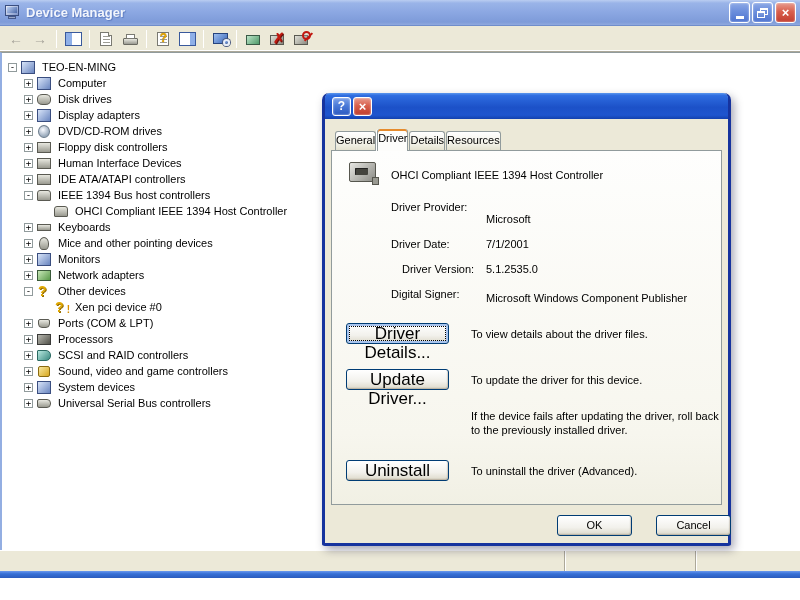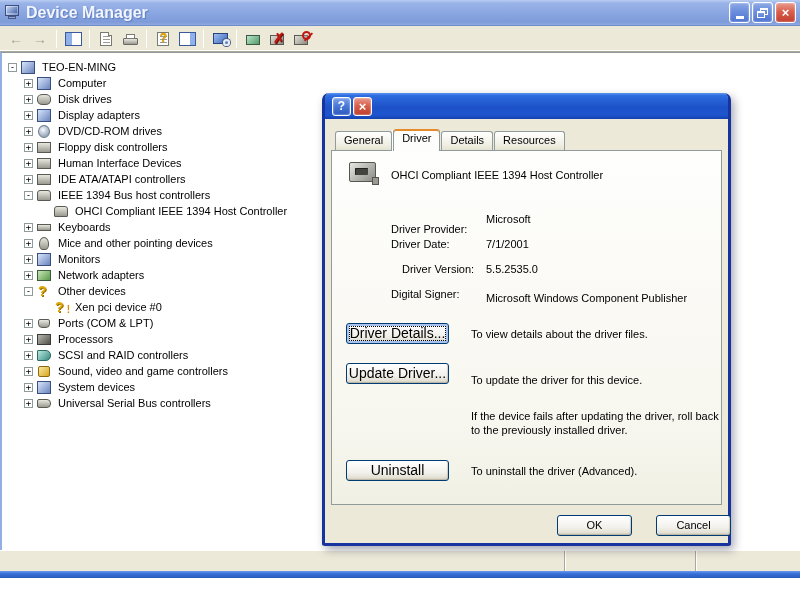--- a/index.html
+++ b/index.html
@@ -10,21 +10,21 @@
   
   .titlebar {
     height:26px; display:flex; align-items:center; padding:0 4px;
     background:linear-gradient(180deg,#BACDF1 0%, #9AB4E8 12%, #8BA7E2 50%, #7E9BD9 88%, #90A9DE 100%);
     border-bottom:1px solid #6F8DCB;
   }
   .titlebar .app-icon { width:18px; height:16px; margin-right:4px; position:relative; }
   .app-icon .mon { position:absolute; left:1px; top:0; width:14px; height:11px; background:linear-gradient(135deg,#E8ECF8,#7C93C8); border:1px solid #3A4E80; }
   .app-icon .mon i { display:block; margin:1px; height:6px; background:linear-gradient(135deg,#BFD2F4,#4A68A8); }
   .app-icon .base { position:absolute; left:4px; top:11px; width:8px; height:3px; background:#9AA8C8; border:1px solid #45598C; }
-  .titlebar .ttl { color:#F2F5FC; font-weight:bold; font-size:16px; text-shadow:1px 1px 1px #5E7CC0; flex:1; }
+  .titlebar .ttl { color:#F2F5FC; font-weight:bold; font-size:13px; text-shadow:1px 1px 1px #5E7CC0; flex:1; }
   .winbtns { display:flex; gap:2px; }
   .winbtn { width:21px; height:21px; border-radius:3px; border:1px solid #FFFFFF;
     background:linear-gradient(180deg,#8DA9E6 0%, #6E90DD 40%, #4E74D0 100%);
     color:#fff; font-weight:bold; display:flex; align-items:center; justify-content:center; cursor:default;
     box-shadow:inset 0 0 2px rgba(255,255,255,.7);
   }
   .winbtn.close { background:linear-gradient(180deg,#E79C8E 0%, #D95F4C 45%, #C23E30 100%); font-size:13px; }
   .minim-glyph { width:8px; height:3px; background:#fff; margin-top:9px; }
   .restore-glyph { position:relative; width:11px; height:10px; }
   .restore-glyph .r1 { position:absolute; right:0; top:0; width:8px; height:7px; border:1px solid #fff; border-top-width:2px; }
@@ -90,40 +90,40 @@
     background:linear-gradient(180deg,#5A96EE 0%, #2E6CE0 10%, #1C51C8 55%, #1E55CE 85%, #1341AE 100%); }
   .dlg-title .ttl { color:#fff; font-weight:bold; font-size:13px; flex:1; text-shadow:1px 1px 1px #10307E; white-space:nowrap; overflow:hidden; }
   .dlg-btn { width:19px; height:19px; border-radius:3px; border:1px solid #fff; margin-left:2px;
     background:linear-gradient(180deg,#7EA2E8 0%, #4A7AD8 45%, #2A58C0 100%);
     color:#fff; font-weight:bold; font-size:12px; display:flex; align-items:center; justify-content:center;
     box-shadow:inset 0 0 2px rgba(255,255,255,.8); cursor:default; }
   .dlg-btn.close { background:linear-gradient(180deg,#E89A8C 0%, #D8604C 45%, #BE3C2C 100%); font-size:13px; }
   .dlg-body { position:relative; height:424px; padding:10px 6px 0; }
 
   .tabs { display:flex; align-items:flex-end; padding-left:4px; position:relative; z-index:2; }
-  .tab { height:19px; padding:2px 8px 0; border:1px solid #919B9C; border-bottom:none; border-radius:3px 3px 0 0;
+  .tab { height:19px; padding:2px 0 0; border:1px solid #919B9C; border-bottom:none; border-radius:3px 3px 0 0;
     background:linear-gradient(180deg,#FFFFFF,#F0EFE4 70%,#E4E2D0); margin-right:1px; cursor:default; }
   .tab.active { height:22px; margin-bottom:-1px; padding-top:3px; background:#FDFDFB; position:relative;
     border-top:none; box-shadow:inset 0 2px 0 #E68B2C, -1px 0 0 #fff; z-index:3; }
 
   .panel { position:relative; margin-top:0; height:355px; border:1px solid #919B9C;
     background:linear-gradient(180deg,#FEFEFD 0%, #F7F6EE 80%, #F1F0E4 100%); z-index:1; }
 
   .dev-icon { position:absolute; left:17px; top:11px; width:27px; height:20px;
     background:linear-gradient(135deg,#E6E6E2,#8C8C86); border:1px solid #56564E; border-radius:2px; }
   .dev-icon::after { content:""; position:absolute; left:5px; top:5px; width:13px; height:7px; background:#44443E; border-radius:1px; box-shadow:inset 1px 1px 0 #222; }
   .dev-icon::before { content:""; position:absolute; left:22px; bottom:-4px; width:5px; height:6px; background:#9A9A92; border:1px solid #56564E; }
   .dev-name { position:absolute; left:59px; top:18px; }
 
   .fld-label { position:absolute; left:59px; width:95px; }
   .fld-value { position:absolute; left:154px; white-space:nowrap; }
 
   .xp-btn { position:absolute; width:103px; height:21px; border:1px solid #003C74; border-radius:3px;
     background:linear-gradient(180deg,#FFFFFF 0%, #F2F1EC 60%, #E3E0D4 88%, #D2CDBF 100%);
-    font-size:14px; font-family:"Liberation Sans", sans-serif; text-align:center; line-height:19px; cursor:default;
+    font-size:17px; font-family:"Liberation Sans", sans-serif; text-align:center; line-height:19px; cursor:default;
     box-shadow:inset -1px -1px 1px rgba(140,130,110,.35); }
   .xp-btn.focused { box-shadow:inset 0 0 0 2px #A8C4EE, inset -1px -1px 1px rgba(140,130,110,.2); outline:1px dotted #000; outline-offset:-4px; }
   .act-desc { position:absolute; left:139px; width:248px; line-height:14px; }
 
   .dlg-foot-btn { position:absolute; width:75px; height:21px; border:1px solid #003C74; border-radius:3px;
     background:linear-gradient(180deg,#FFFFFF 0%, #F2F1EC 60%, #E3E0D4 88%, #D2CDBF 100%);
     text-align:center; line-height:19px; font-size:11px; cursor:default;
     box-shadow:inset -1px -1px 1px rgba(140,130,110,.35); }
 </style>
 </head>
@@ -387,33 +387,33 @@
       <div class="tabs">
         <span class="tab">General</span>
         <span class="tab active">Driver</span>
         <span class="tab">Details</span>
         <span class="tab">Resources</span>
       </div>
       <div class="panel">
         <span class="dev-icon"></span>
         <span class="dev-name">OHCI Compliant IEEE 1394 Host Controller</span>
 
-        <span class="fld-label" style="top:72px;">Driver Provider:</span>
+        <span class="fld-label" style="top:50px;">Driver Provider:</span>
         <span class="fld-value" style="top:62px;">Microsoft</span>
         <span class="fld-label" style="top:87px;">Driver Date:</span>
         <span class="fld-value" style="top:87px;">7/1/2001</span>
         <span class="fld-label" style="top:112px;padding-left:11px;">Driver Version:</span>
-        <span class="fld-value" style="top:112px;">5.5.2535.0</span>
+        <span class="fld-value" style="top:112px;">5.1.2535.0</span>
         <span class="fld-label" style="top:137px;">Digital Signer:</span>
         <span class="fld-value" style="top:141px;">Microsoft Windows Component Publisher</span>
 
         <span class="xp-btn focused" style="left:14px; top:172px;">Driver Details...</span>
         <span class="act-desc" style="top:176px;">To view details about the driver files.</span>
 
-        <span class="xp-btn" style="left:14px; top:212px;">Update Driver...</span>
+        <span class="xp-btn" style="left:14px; top:218px;">Update Driver...</span>
         <span class="act-desc" style="top:222px;">To update the driver for this device.</span>
 
         <span class="act-desc" style="top:258px;">If the device fails after updating the driver, roll back to the previously installed driver.</span>
 
         <span class="xp-btn" style="left:14px; top:309px;">Uninstall</span>
         <span class="act-desc" style="top:313px;">To uninstall the driver (Advanced).</span>
       </div>
 
       <span class="dlg-foot-btn" style="left:232px; top:396px;">OK</span>
       <span class="dlg-foot-btn" style="left:331px; top:396px;">Cancel</span>

